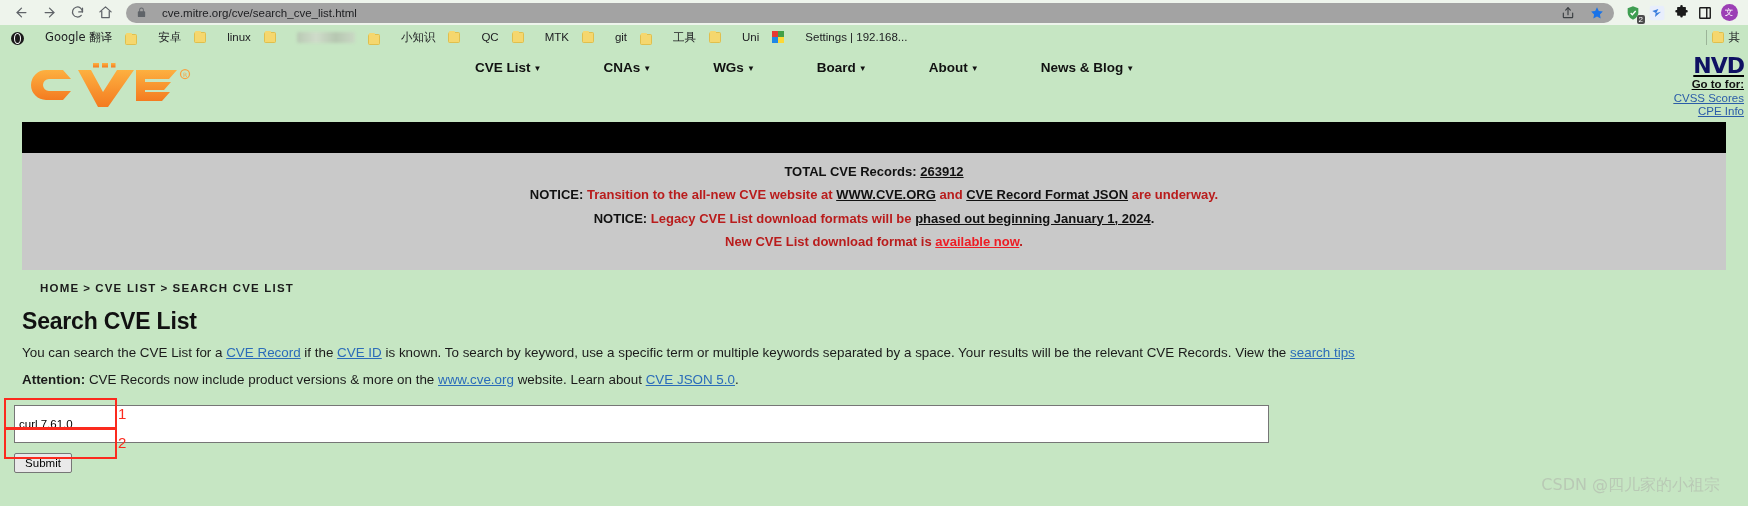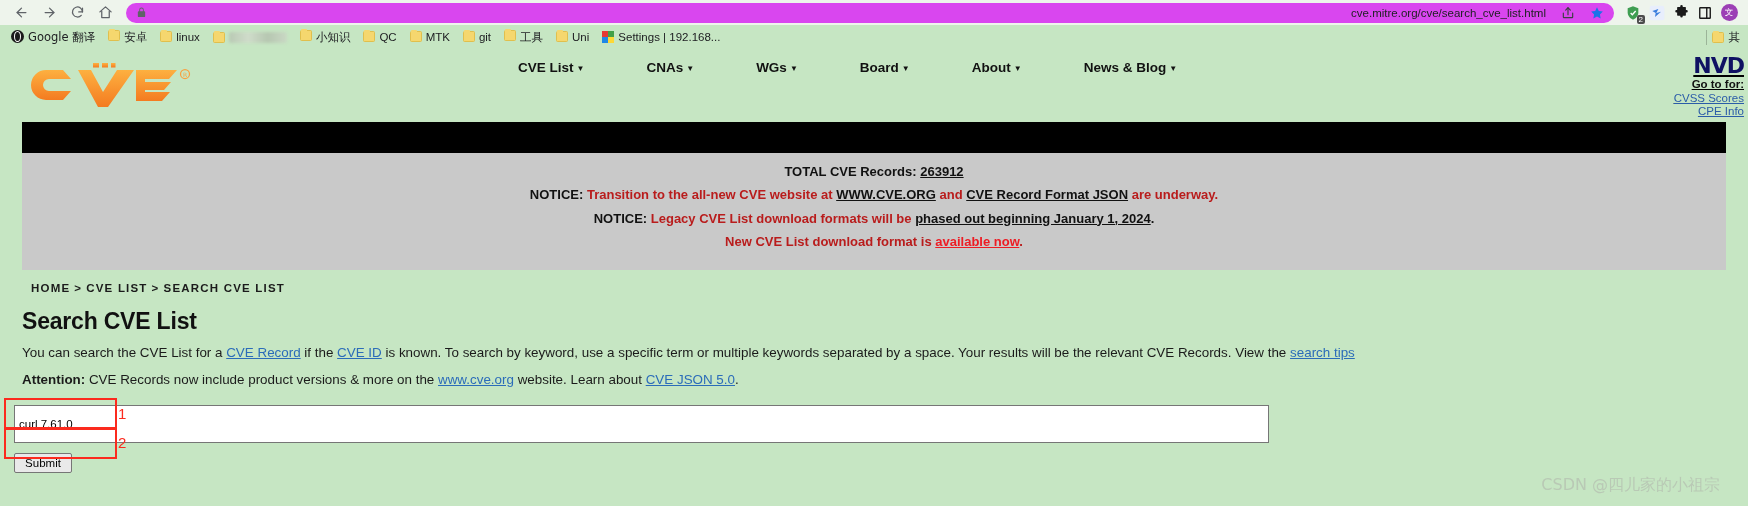--- a/index.html
+++ b/index.html
@@ -25,29 +25,28 @@
     display: flex; align-items: center; justify-content: center;
     color: #5f6368;
     font-size: 15px;
     cursor: default;
     flex: 0 0 auto;
   }
   .nav-btn svg { display: block; }
   #omnibox {
     flex: 1 1 auto;
     height: 20px;
-    background: #d946ef;
+    background: #a3a3a3;
     border-radius: 11px;
     display: flex;
     align-items: center;
     padding: 0 10px;
     margin: 0 6px;
     gap: 15px;
     min-width: 0;
-    text-align: right;
   }
   #omnibox .url {
     font-size: 11.5px;
     color: #202124;
     white-space: nowrap;
     overflow: hidden;
     text-overflow: ellipsis;
     flex: 1 1 auto;
   }
   .omni-icon { flex: 0 0 auto; display:flex; align-items:center; }
@@ -83,21 +82,21 @@
     background: #c6e6c3;
     display: flex;
     align-items: center;
     padding: 0 6px;
     gap: 3px;
     font-size: 11.5px;
     color: #202124;
     overflow: hidden;
   }
   .bm {
-    display: flex; align-items: flex-start; gap: 4px;
+    display: flex; align-items: flex-end; gap: 21px;
     padding: 1px 5px;
     white-space: nowrap;
     flex: 0 0 auto;
     cursor: default;
   }
   .folder-ico {
     width: 12px; height: 11px;
     background: #f5d76e;
     border-radius: 1.5px;
     position: relative;
@@ -167,21 +166,21 @@
     display: flex;
     align-items: center;
   }
   #cve-logo {
     position: absolute;
     left: 28px; top: 12px;
     width: 165px; height: 48px;
   }
   #main-nav {
     position: absolute;
-    left: 518px; top: 5px;
+    left: 475px; top: 5px;
     display: flex;
     gap: 0px;
     align-items: center;
   }
   #main-nav .nav-item {
     font-size: 13.5px;
     font-weight: bold;
     color: #111;
     padding: 6px 0;
     margin-right: 62px;
@@ -243,21 +242,21 @@
   }
   .notice-line.first { margin-top: 2px; }
   .red { color: #b91c1c; }
   .notice-line a {
     color: #111;
     text-decoration: underline;
   }
   .notice-line a.redlink { color: #ed1c24; text-decoration: underline; }
 
   #breadcrumb {
-    margin: 12px 0 0 13px;
+    margin: 12px 0 0 22px;
     font-size: 11.5px;
     font-weight: bold;
     letter-spacing: 1.2px;
     color: #1b1b1b;
     padding-left: 18px;
   }
   #breadcrumb a { color: #1b1b1b; text-decoration: none; }
   .bc-sep { margin: 0 4px; }
 
   #page-title {

